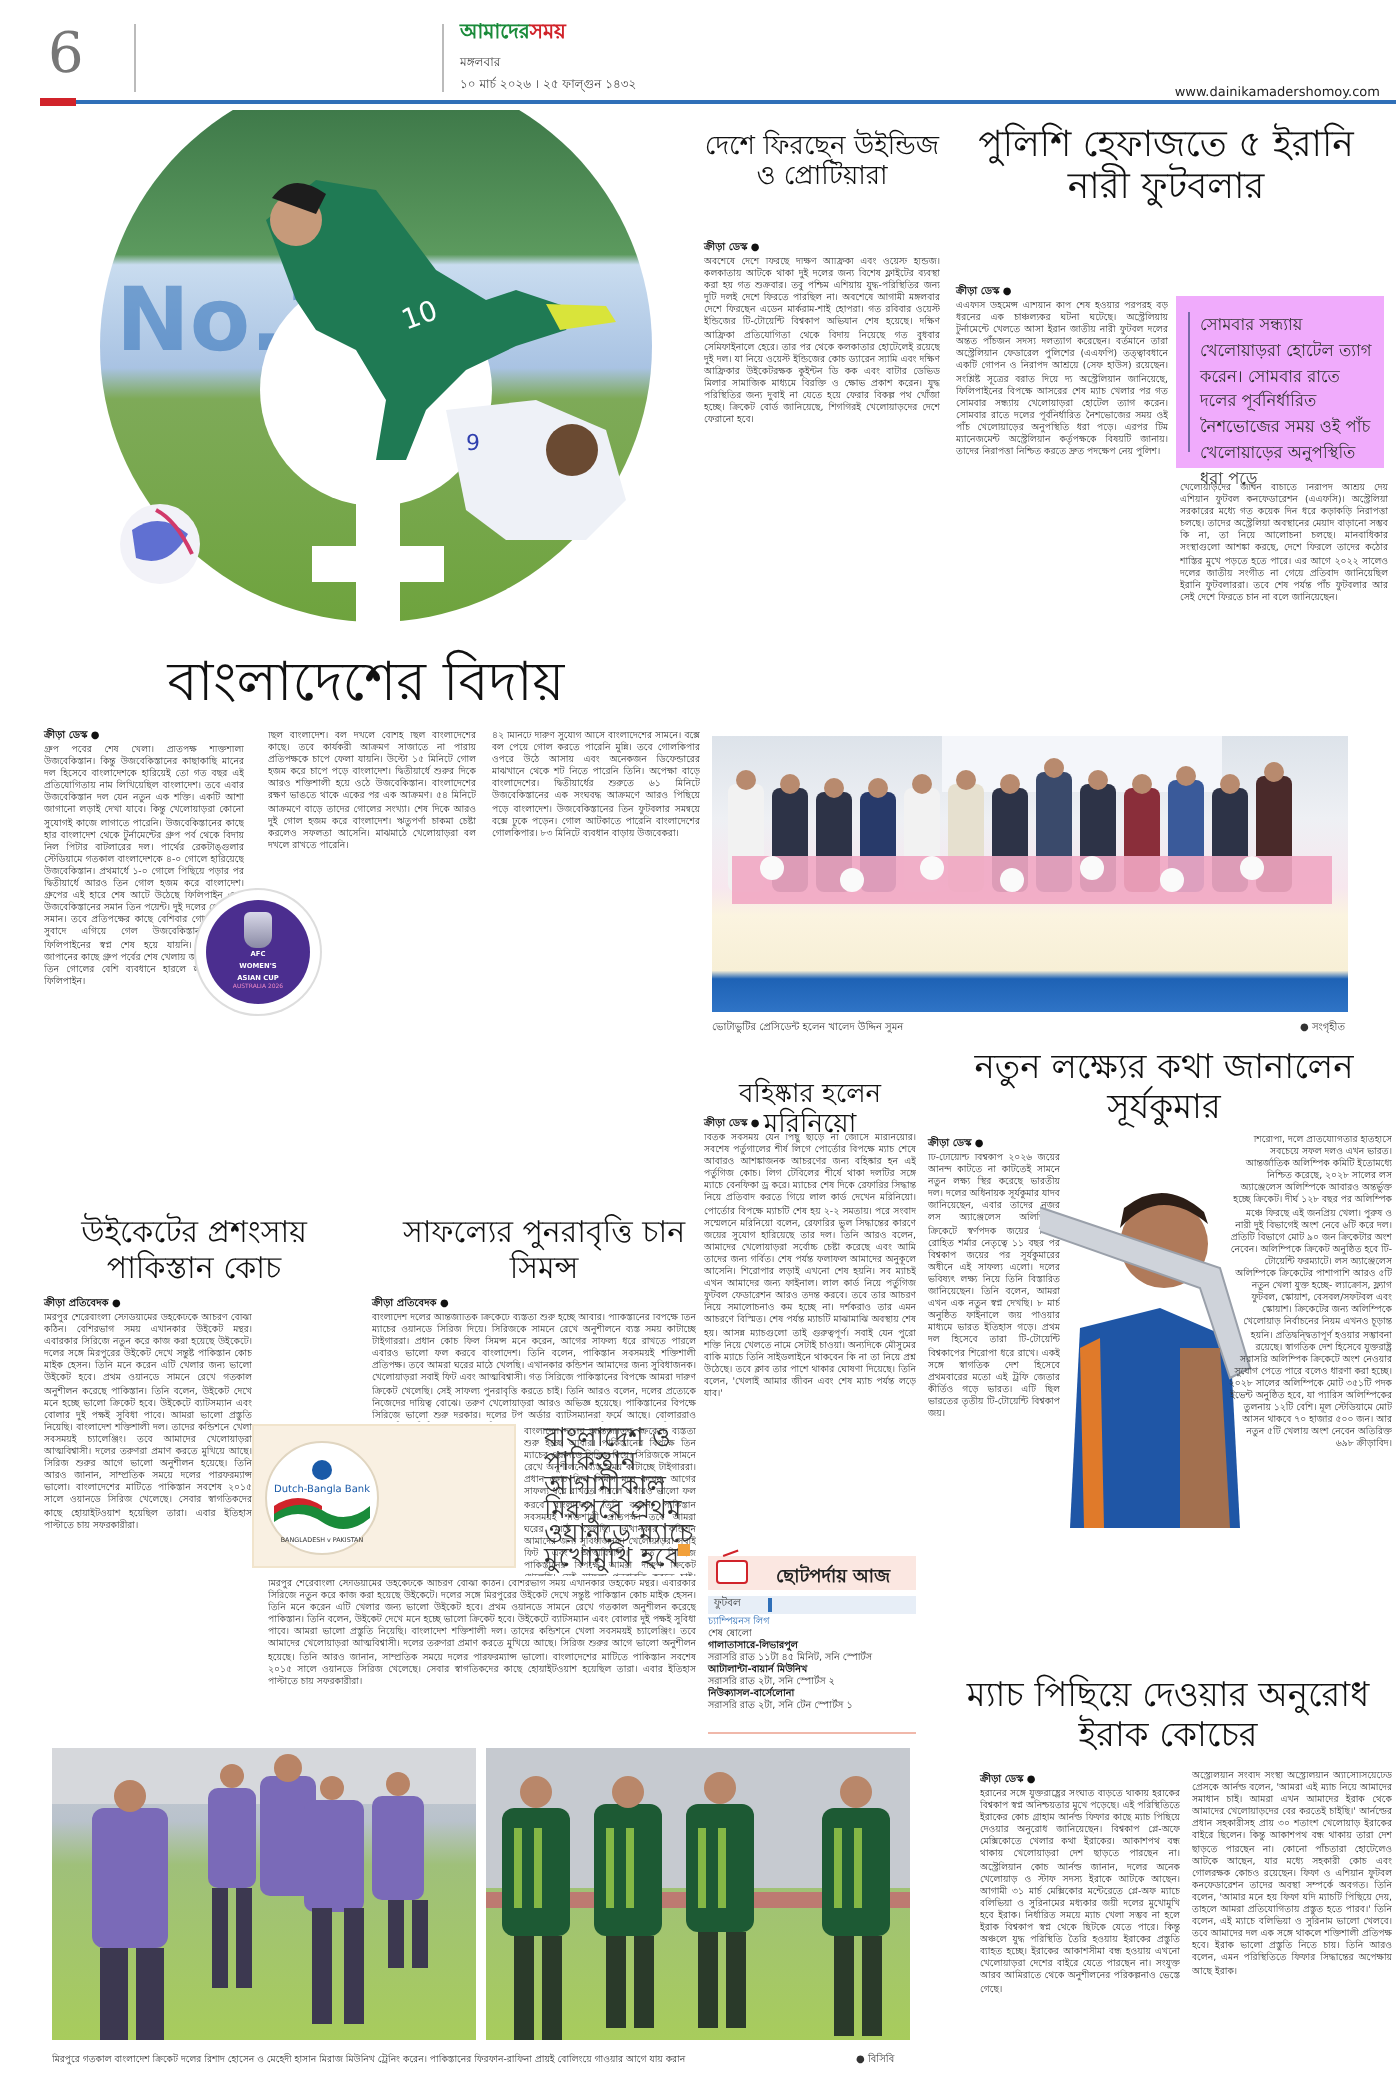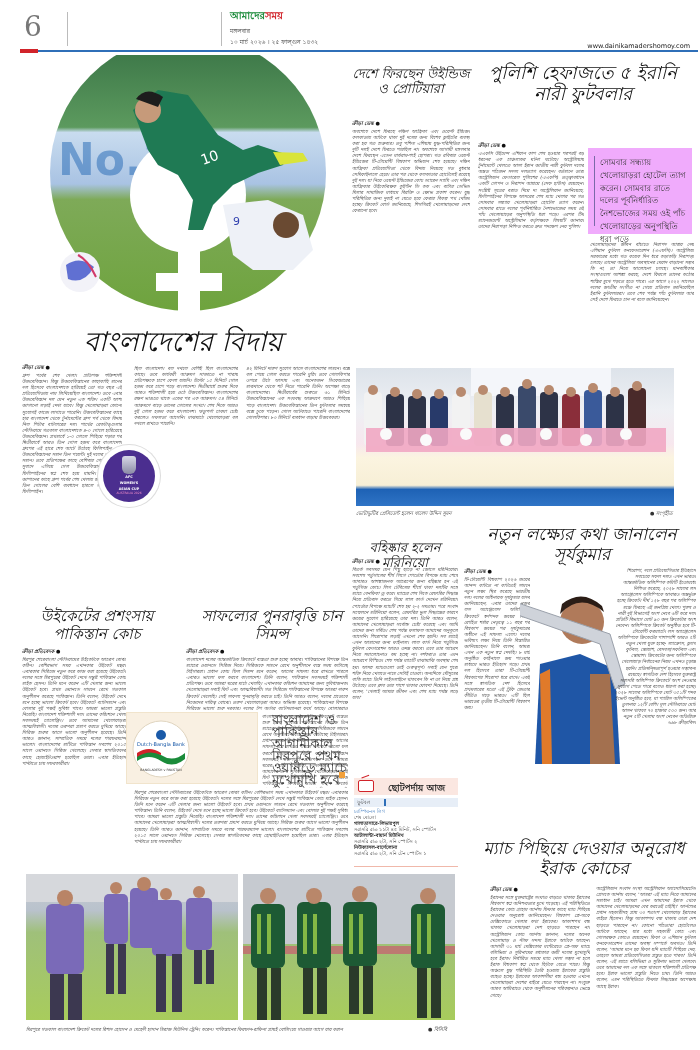--- a/index.html
+++ b/index.html
@@ -15,21 +15,21 @@
   .logo { position: absolute; left: 230px; top: 8px; font-family: "DejaVu Sans", sans-serif; font-weight: bold; font-size: 10px; }
   .logo .l1 { color: #1a8b3a; }
   .logo .l2 { color: #d1232a; }
   .dayline { position: absolute; left: 230px; top: 26px; font-size: 6px; color: #444; }
   .dateline { position: absolute; left: 230px; top: 37px; font-size: 6px; color: #444; }
   .website { position: absolute; right: 10px; top: 42px; font-size: 6.5px; color: #222; }
   .rule-blue { position: absolute; left: 20px; top: 50px; width: 678px; height: 2px; background: #2f6fb8; }
   .rule-red { position: absolute; left: 20px; top: 49px; width: 18px; height: 4px; background: #d1232a; }
 
   
-  .abs { position: absolute; font-style: italic; }
+  .abs { position: absolute; }
   .hl { font-family: "DejaVu Sans", sans-serif; color: #111; text-align: center; line-height: 1.18; font-weight: normal; }
   .byline { font-size: 5px; font-weight: bold; color: #111; margin-bottom: 1px; }
   .body { font-size: 4.6px; line-height: 6.1px; color: #333; text-align: justify; overflow: hidden; }
   .caption { font-size: 5px; color: #333; }
   .credit { font-size: 5px; color: #333; }
   .vline { position: absolute; width: 1px; background: #ccc; }
 
   
   .hero { position: absolute; left: 18px; top: 55px; width: 332px; height: 258px; overflow: hidden; }
   .hero svg { width: 100%; height: 100%; }

